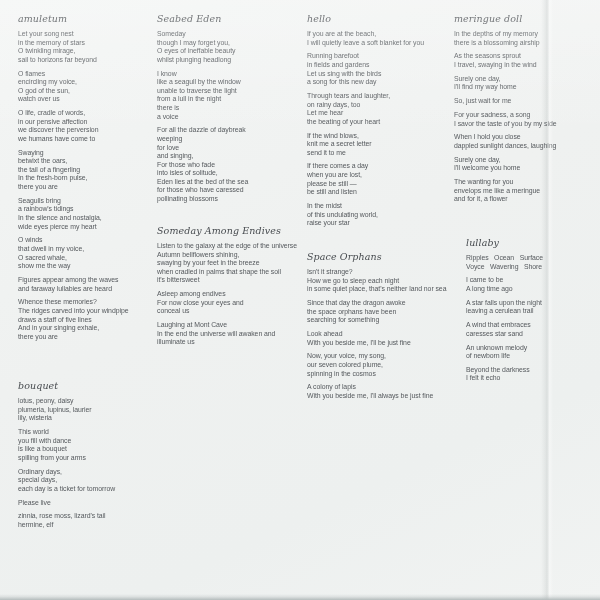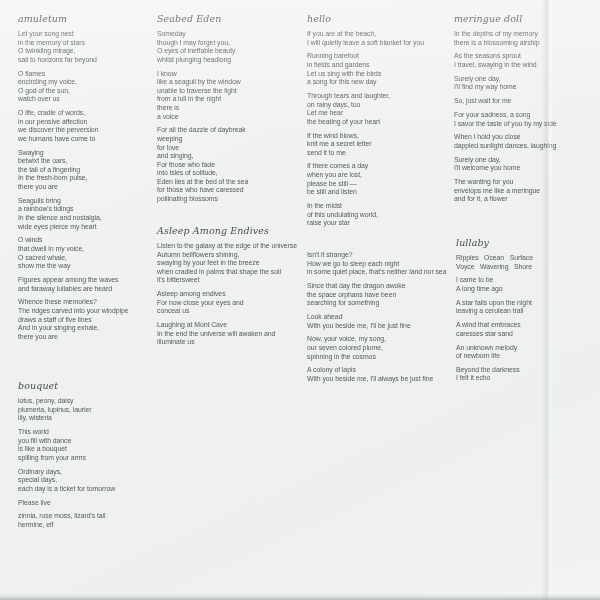--- a/index.html
+++ b/index.html
@@ -34,21 +34,21 @@
     color:var(--ink);
     white-space:pre-wrap;
   }
   #song-amuletum{left:18px;top:13px;}
   #song-bouquet{left:18px;top:380px;}
   #song-seabed-eden{left:157px;top:13px;}
   #song-asleep-among-endives{left:157px;top:225px;}
   #song-hello{left:307px;top:13px;}
   #song-space-orphans{left:307px;top:251px;}
   #song-meringue-doll{left:454px;top:13px;}
-  #song-lullaby{left:456px;top:237px;}
+  #song-lullaby{left:466px;top:237px;}
   .crease-right{
     position:absolute;top:0;bottom:0;left:541px;width:12px;
     background:linear-gradient(90deg,
       rgba(130,140,140,0) 0%,
       rgba(130,140,140,0.10) 35%,
       rgba(120,130,130,0.16) 50%,
       rgba(255,255,255,0.40) 72%,
       rgba(255,255,255,0) 100%);
     pointer-events:none;
   }
@@ -141,21 +141,21 @@
 for love
 and singing,
 For those who fade
 into isles of solitude,
 Eden lies at the bed of the sea
 for those who have caressed
 pollinating blossoms</p>
   </section>
 
   <section class="song" id="song-asleep-among-endives">
-    <h2 class="song-title">Asleep Among Endives</h2>
+    <h2 class="song-title">Someday Among Endives</h2>
     <p class="stanza">Listen to the galaxy at the edge of the universe
 Autumn bellflowers shining,
 swaying by your feet in the breeze
 when cradled in palms that shape the soil
 it's bittersweet</p>
     <p class="stanza">Asleep among endives
 For now close your eyes and
 conceal us</p>
     <p class="stanza">Laughing at Mont Cave
 In the end the universe will awaken and
@@ -180,20 +180,21 @@
     <p class="stanza">If there comes a day
 when you are lost,
 please be still —
 be still and listen</p>
     <p class="stanza">In the midst
 of this undulating world,
 raise your star</p>
   </section>
 
   <section class="song" id="song-space-orphans">
+    <h2 class="song-title">Space Orphans</h2>
     <p class="stanza">Isn't it strange?
 How we go to sleep each night
 in some quiet place, that's neither land nor sea</p>
     <p class="stanza">Since that day the dragon awoke
 the space orphans have been
 searching for something</p>
     <p class="stanza">Look ahead
 With you beside me, I'll be just fine</p>
     <p class="stanza">Now, your voice, my song,
 our seven colored plume,

